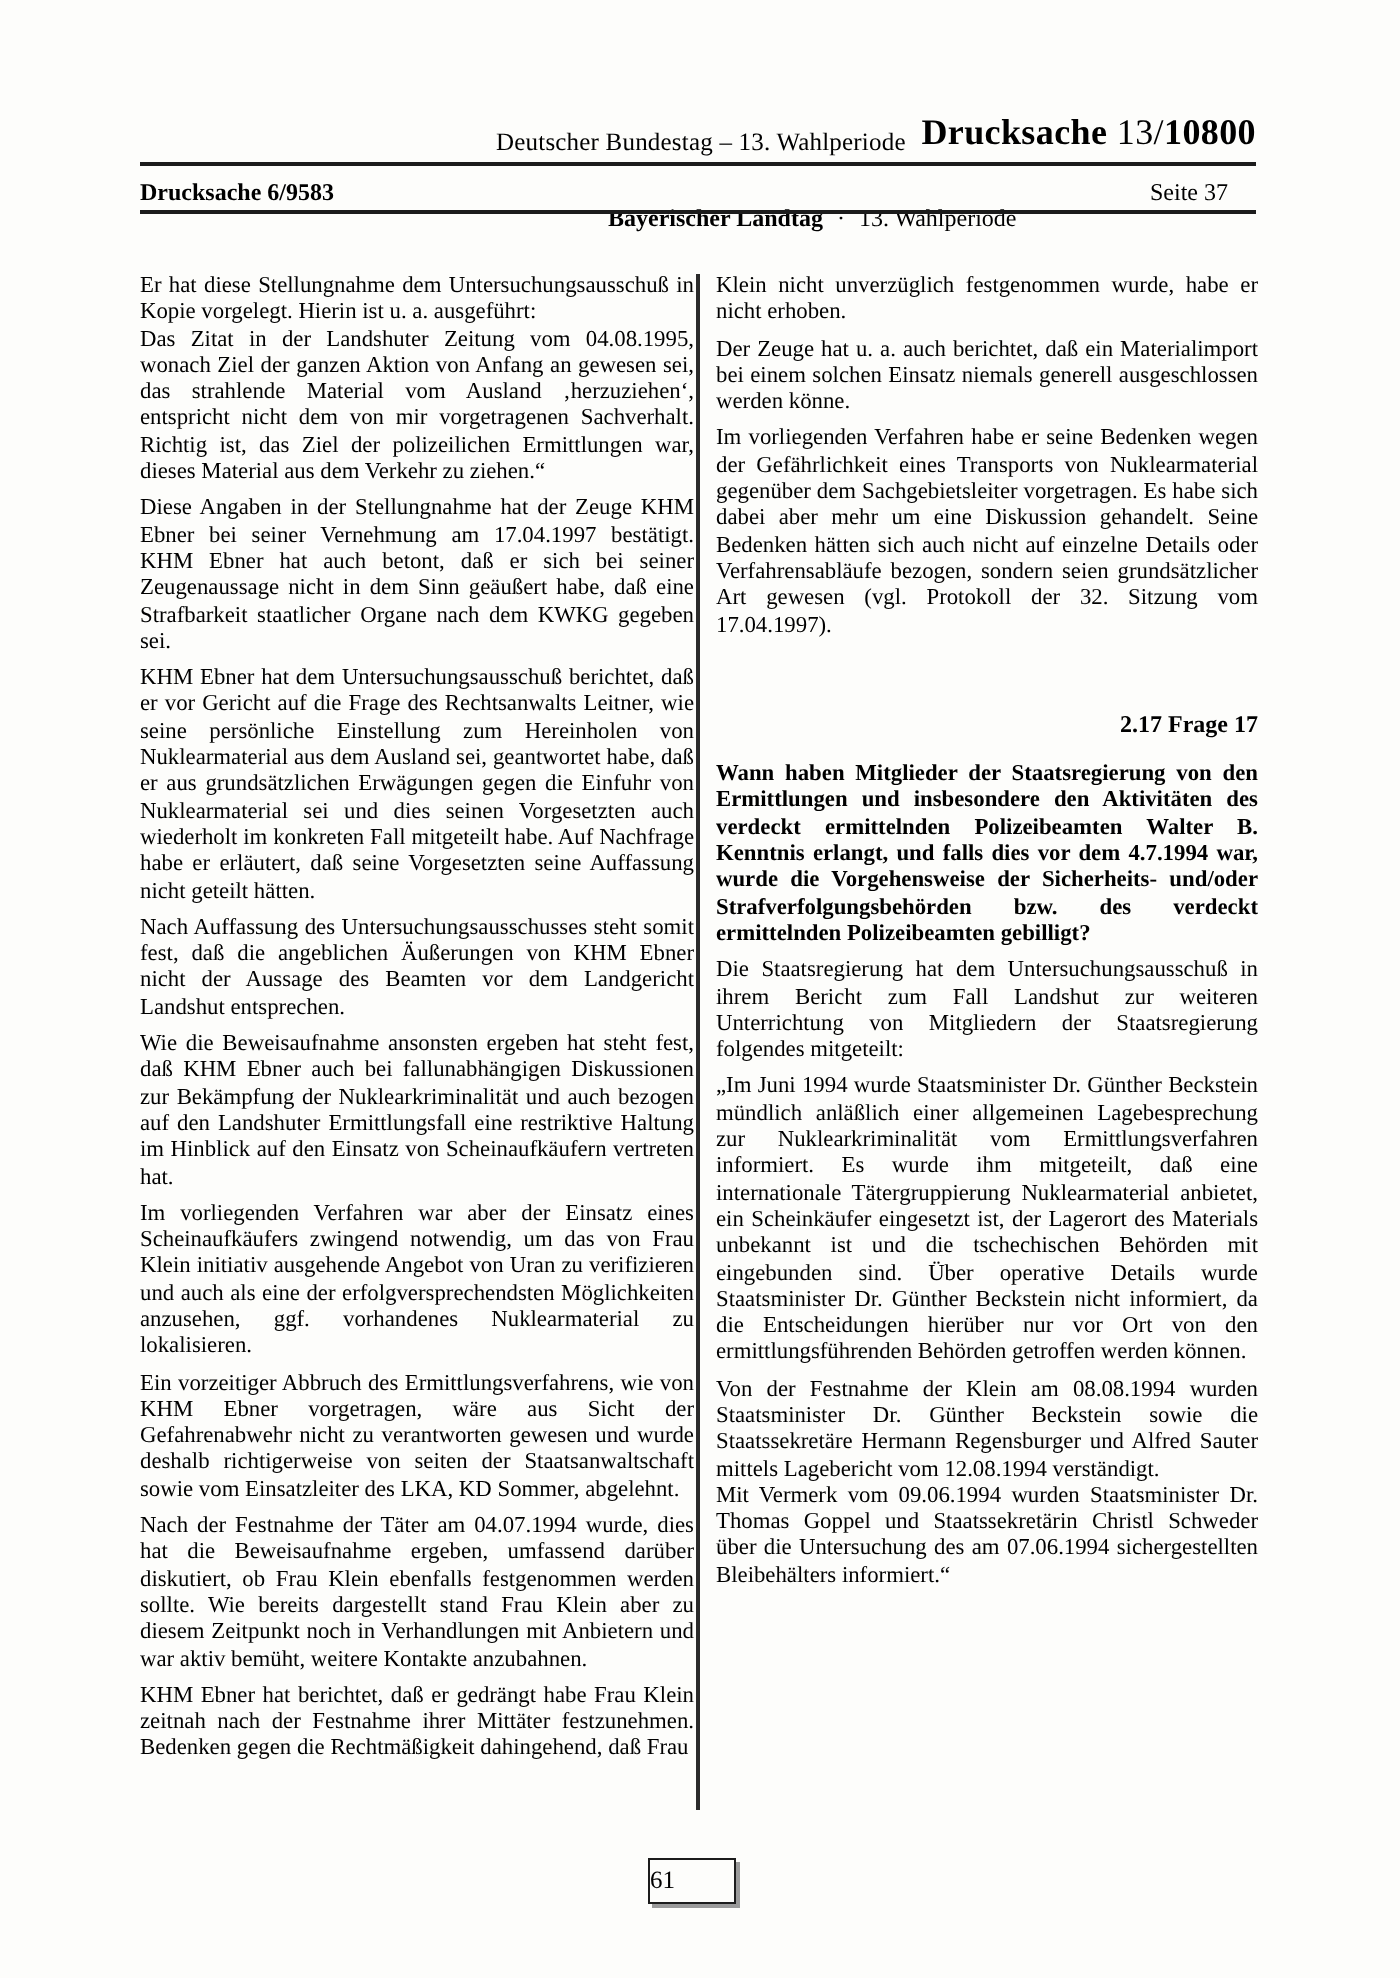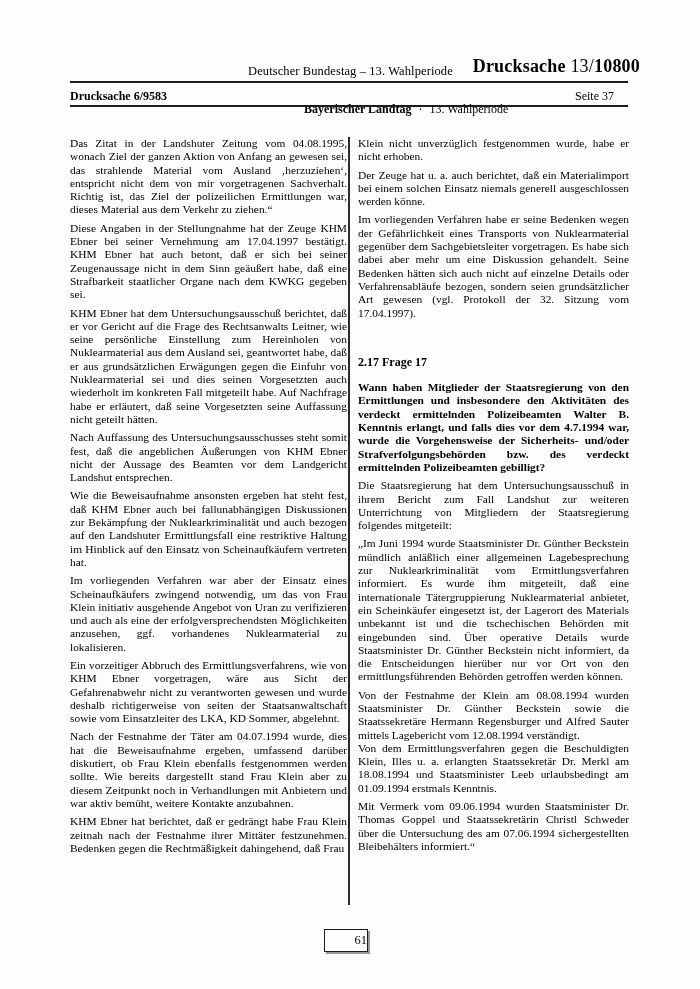--- a/index.html
+++ b/index.html
@@ -4,85 +4,85 @@
 <style>
   html,body { margin:0; padding:0; }
   body { width:700px; height:989px; background:#e8e8e8; }
   .page {
     position:relative; width:700px; height:989px; background:#fdfdfb;
     font-family:"Liberation Serif","DejaVu Serif",serif; color:#000000;
     overflow:hidden;
   }
   
   .hdr-journal { position:absolute; top:64px; left:248px; font-size:12.5px; letter-spacing:0.1px; }
-  .hdr-doc { position:absolute; top:56px; right:60px; font-size:18px; font-weight:bold; letter-spacing:0.2px; }
+  .hdr-doc { position:absolute; top:56px; right:72px; font-size:18px; font-weight:bold; letter-spacing:0.2px; }
   .hdr-doc .num-prefix { font-weight:normal; }
   .rule { position:absolute; left:70px; width:558px; background:#1c1c1c; }
   .rule-top { top:81px; height:2px; }
   .rule-mid { top:105px; height:2px; }
   .hdr-ref-left { position:absolute; top:89px; left:70px; font-size:12px; font-weight:bold; }
   .hdr-ref-center { position:absolute; top:102px; left:264px; font-size:12px;margin-left:40px; }
   .hdr-ref-center .b { font-weight:bold; }
   .hdr-ref-center .sep { padding:0 7px; }
   .hdr-ref-right { position:absolute; top:89px; right:86px; font-size:12px;text-align:center; }
   
   .col { position:absolute; top:137px; font-size:11.4px; line-height:13.3px; text-align:justify;
          hyphens:auto; -webkit-hyphens:auto; }
   .col-left { left:70px; width:277px; }
   .col-right { left:358px; width:271px; }
   .col p { margin:0 0 5px 0; }
   .col p.tight { margin-bottom:0; }
   .divider { position:absolute; left:348px; top:137px; width:2px; height:768px; background:#2b2b2b; }
-  .section-heading { font-weight:bold; font-size:12px; margin:36px 0 12px 0; text-align:left; }
+  .section-heading { font-weight:bold; font-size:12px; margin:36px 0 12px 0; text-align:right; }
   .question { font-weight:bold; }
   
   .page-num-box {
     position:absolute; top:929px; left:324px; width:42px; height:21px;
     border:1.5px solid #1c1c1c; box-shadow:2px 2px 0 #9a9a9a;
-    display:flex; align-items:center; justify-content:flex-end;
+    display:flex; align-items:center; justify-content:flex-start;
     font-size:12.5px; background:#fdfdfb;
   }
 </style>
 </head>
 <body>
 
 <div class="page">
 
   <div class="hdr-journal">Deutscher Bundestag – 13. Wahlperiode</div>
   <div class="hdr-doc"><span>Drucksache</span>&nbsp;<span class="num-prefix">13/</span><span>10800</span></div>
   <div class="rule rule-top"></div>
   <div class="hdr-ref-left">Drucksache 6/9583</div>
   <div class="hdr-ref-center"><span class="b">Bayerischer Landtag</span><span class="sep">·</span><span>13. Wahlperiode</span></div>
   <div class="hdr-ref-right">Seite 37</div>
   <div class="rule rule-mid"></div>
 
   <div class="divider"></div>
 
   <div class="col col-left">
+    <p class="tight">Er hat diese Stellungnahme dem Untersuchungsausschuß in Kopie vorgelegt. Hierin ist u. a. ausgeführt:</p>
     <p>Das Zitat in der Landshuter Zeitung vom 04.08.1995, wonach Ziel der ganzen Aktion von Anfang an gewesen sei, das strahlende Material vom Ausland ‚herzuziehen‘, entspricht nicht dem von mir vorgetragenen Sachverhalt. Richtig ist, das Ziel der polizeilichen Ermittlungen war, dieses Material aus dem Verkehr zu ziehen.“</p>
     <p>Diese Angaben in der Stellungnahme hat der Zeuge KHM Ebner bei seiner Vernehmung am 17.04.1997 bestätigt. KHM Ebner hat auch betont, daß er sich bei seiner Zeugenaussage nicht in dem Sinn geäußert habe, daß eine Strafbarkeit staatlicher Organe nach dem KWKG gegeben sei.</p>
     <p>KHM Ebner hat dem Untersuchungsausschuß berichtet, daß er vor Gericht auf die Frage des Rechtsanwalts Leitner, wie seine persönliche Einstellung zum Hereinholen von Nuklearmaterial aus dem Ausland sei, geantwortet habe, daß er aus grundsätzlichen Erwägungen gegen die Einfuhr von Nuklearmaterial sei und dies seinen Vorgesetzten auch wiederholt im konkreten Fall mitgeteilt habe. Auf Nachfrage habe er erläutert, daß seine Vorgesetzten seine Auffassung nicht geteilt hätten.</p>
     <p>Nach Auffassung des Untersuchungsausschusses steht somit fest, daß die angeblichen Äußerungen von KHM Ebner nicht der Aussage des Beamten vor dem Landgericht Landshut entsprechen.</p>
     <p>Wie die Beweisaufnahme ansonsten ergeben hat steht fest, daß KHM Ebner auch bei fallunabhängigen Diskussionen zur Bekämpfung der Nuklearkriminalität und auch bezogen auf den Landshuter Ermittlungsfall eine restriktive Haltung im Hinblick auf den Einsatz von Scheinaufkäufern vertreten hat.</p>
     <p>Im vorliegenden Verfahren war aber der Einsatz eines Scheinaufkäufers zwingend notwendig, um das von Frau Klein initiativ ausgehende Angebot von Uran zu verifizieren und auch als eine der erfolgversprechendsten Möglichkeiten anzusehen, ggf. vorhandenes Nuklearmaterial zu lokalisieren.</p>
     <p>Ein vorzeitiger Abbruch des Ermittlungsverfahrens, wie von KHM Ebner vorgetragen, wäre aus Sicht der Gefahrenabwehr nicht zu verantworten gewesen und wurde deshalb richtigerweise von seiten der Staatsanwaltschaft sowie vom Einsatzleiter des LKA, KD Sommer, abgelehnt.</p>
     <p>Nach der Festnahme der Täter am 04.07.1994 wurde, dies hat die Beweisaufnahme ergeben, umfassend darüber diskutiert, ob Frau Klein ebenfalls festgenommen werden sollte. Wie bereits dargestellt stand Frau Klein aber zu diesem Zeitpunkt noch in Verhandlungen mit Anbietern und war aktiv bemüht, weitere Kontakte anzubahnen.</p>
     <p>KHM Ebner hat berichtet, daß er gedrängt habe Frau Klein zeitnah nach der Festnahme ihrer Mittäter festzunehmen. Bedenken gegen die Rechtmäßigkeit dahingehend, daß Frau</p>
   </div>
 
   <div class="col col-right">
     <p>Klein nicht unverzüglich festgenommen wurde, habe er nicht erhoben.</p>
     <p>Der Zeuge hat u. a. auch berichtet, daß ein Materialimport bei einem solchen Einsatz niemals generell ausgeschlossen werden könne.</p>
     <p>Im vorliegenden Verfahren habe er seine Bedenken wegen der Gefährlichkeit eines Transports von Nuklearmaterial gegenüber dem Sachgebietsleiter vorgetragen. Es habe sich dabei aber mehr um eine Diskussion gehandelt. Seine Bedenken hätten sich auch nicht auf einzelne Details oder Verfahrensabläufe bezogen, sondern seien grundsätzlicher Art gewesen (vgl. Protokoll der 32. Sitzung vom 17.04.1997).</p>
     <div class="section-heading">2.17 Frage 17</div>
     <p class="question">Wann haben Mitglieder der Staatsregierung von den Ermittlungen und insbesondere den Aktivitäten des verdeckt ermittelnden Polizeibeamten Walter B. Kenntnis erlangt, und falls dies vor dem 4.7.1994 war, wurde die Vorgehensweise der Sicherheits- und/oder Strafverfolgungsbehörden bzw. des verdeckt ermittelnden Polizeibeamten gebilligt?</p>
     <p>Die Staatsregierung hat dem Untersuchungsausschuß in ihrem Bericht zum Fall Landshut zur weiteren Unterrichtung von Mitgliedern der Staatsregierung folgendes mitgeteilt:</p>
     <p>„Im Juni 1994 wurde Staatsminister Dr. Günther Beckstein mündlich anläßlich einer allgemeinen Lagebesprechung zur Nuklearkriminalität vom Ermittlungsverfahren informiert. Es wurde ihm mitgeteilt, daß eine internationale Tätergruppierung Nuklearmaterial anbietet, ein Scheinkäufer eingesetzt ist, der Lagerort des Materials unbekannt ist und die tschechischen Behörden mit eingebunden sind. Über operative Details wurde Staatsminister Dr. Günther Beckstein nicht informiert, da die Entscheidungen hierüber nur vor Ort von den ermittlungsführenden Behörden getroffen werden können.</p>
     <p class="tight">Von der Festnahme der Klein am 08.08.1994 wurden Staatsminister Dr. Günther Beckstein sowie die Staatssekretäre Hermann Regensburger und Alfred Sauter mittels Lagebericht vom 12.08.1994 verständigt.</p>
-    <p>Von dem Ermittlungsverfahren gegen die Beschuldigten Klein, Illes u. a. erlangten Staatssekretär Dr. Merkl am 18.08.1994 und Staatsminister Leeb urlaubsbedingt am 01.09.1994 erstmals Kenntnis.</p>
     <p>Mit Vermerk vom 09.06.1994 wurden Staatsminister Dr. Thomas Goppel und Staatssekretärin Christl Schweder über die Untersuchung des am 07.06.1994 sichergestellten Bleibehälters informiert.“</p>
   </div>
 
   <div class="page-num-box">
     <span>61</span>
   </div>
 
 </div>
 
 </body></html>

